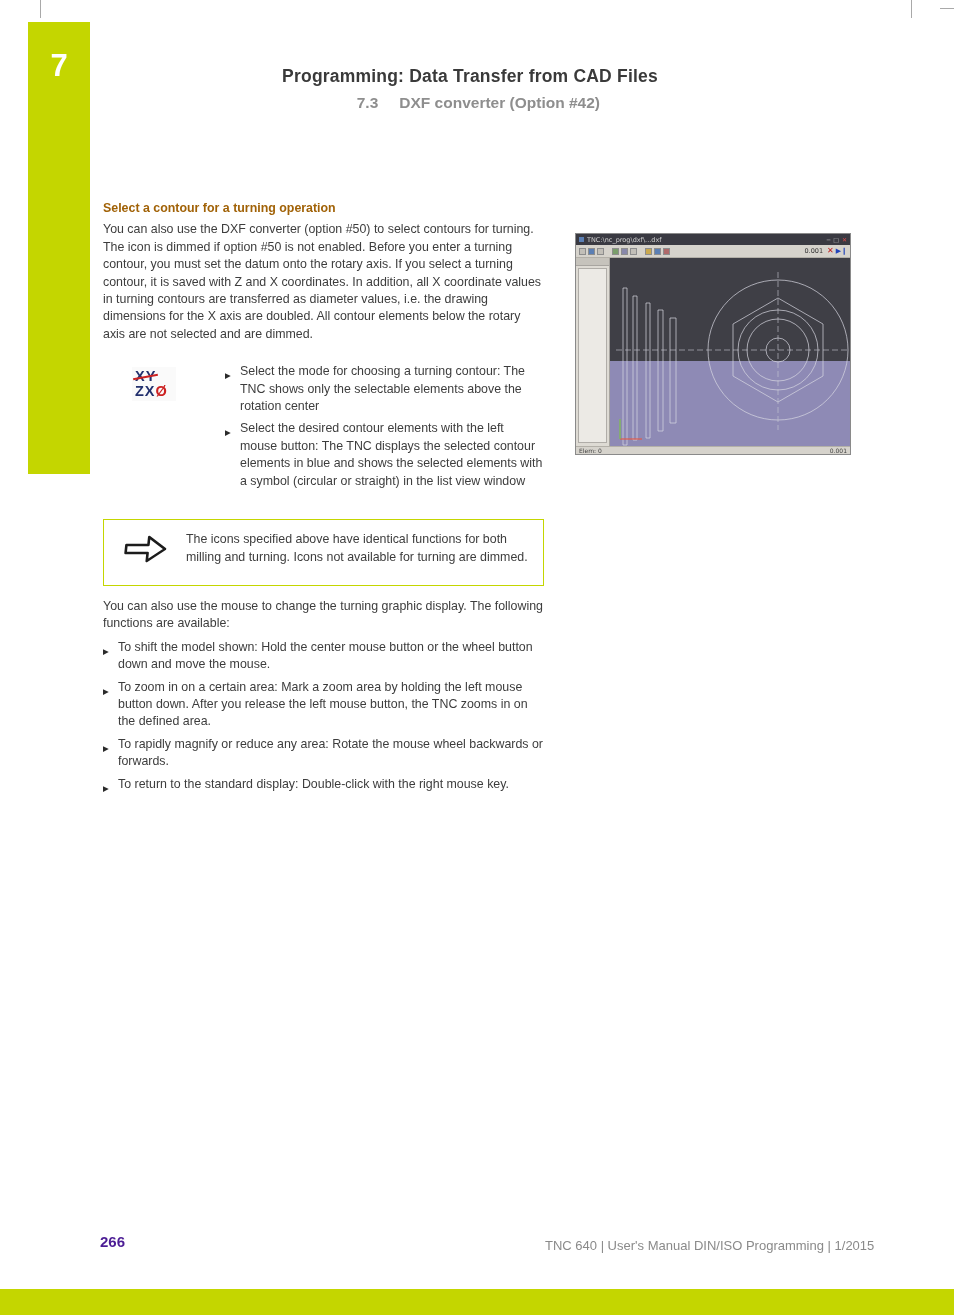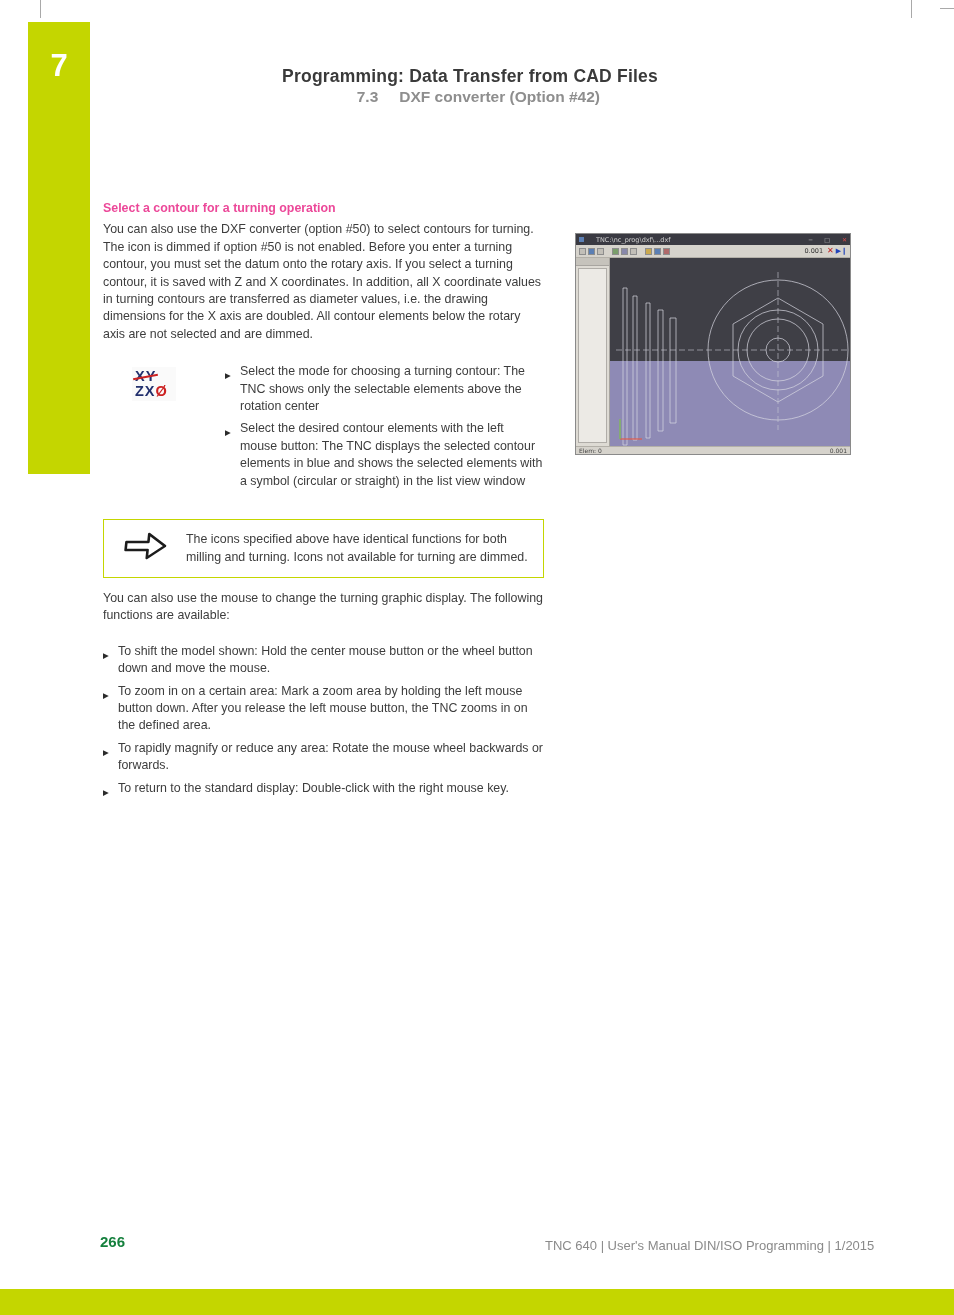--- a/index.html
+++ b/index.html
@@ -22,29 +22,29 @@
     width: 62px; height: 452px; background: #c4d600;
   }
   .chapter-num {
     margin-top: 26px; text-align: center;
     font-size: 31px; font-weight: bold; color: #ffffff;
   }
 
   
   .header { position: absolute; left: 100px; top: 66px; width: 740px; text-align: center; }
   .header h1 { font-size: 17.5px; font-weight: bold; color: #3a3a3a; letter-spacing: 0.2px; }
-  .header .sub { margin-top: 1px; font-size: 15.5px; font-weight: bold; color: #8e8e8e; }
+  .header .sub { margin-top: 7px; font-size: 15.5px; font-weight: bold; color: #8e8e8e; }
   .header .secnum { display: inline-block; width: 55px; }
 
   
   .content {
     position: absolute; left: 103px; top: 200px; width: 441px;
     font-size: 12.4px; line-height: 17.4px; color: #3d3d3d;
   }
-  .content h2 { font-size: 12.4px; font-weight: bold; margin-bottom: 4px; color: #ec4899; }
+  .content h2 { font-size: 12.4px; font-weight: bold; margin-bottom: 4px; color: #a16207; }
   .content p.intro { margin-bottom: 20px; }
 
   .icon-row { display: flex; margin-top: 2px; margin-left: 29px; }
   .icon-col { width: 93px; flex: 0 0 93px; padding-top: 4px; }
   .mode-icon {
     width: 44px; padding: 2px 3px; background: #fafafa;
     font-weight: bold; font-size: 14.5px; line-height: 15px;
     color: #23316e; text-align: left;
   }
   .mode-icon .struck { position: relative; display: inline-block; letter-spacing: 1px; }
@@ -54,38 +54,38 @@
   }
   .mode-icon .row2 { letter-spacing: 1px; }
   .mode-icon .oslash { color: #cc2222; }
 
   .bullet { display: flex; margin-bottom: 5px; }
   .bullet .tri { flex: 0 0 15px; font-size: 7.5px; color: #2b2b2b; padding-top: 4px; }
   .bullet .btxt { flex: 1; }
 
   .note-box {
     margin-top: 24px; border: 1px solid #c4d600;
-    display: flex; align-items: flex-start; padding: 11px 12px 11px 0;
+    display: flex; align-items: center; padding: 11px 12px 19px 0;
   }
   .note-icon { flex: 0 0 82px; display: flex; justify-content: center; align-items: center; }
   .note-icon svg { transform: skewX(-6deg); }
   .note-box p { flex: 1; }
 
-  .mouse-intro { margin-top: 12px; margin-bottom: 18px; }
+  .mouse-intro { margin-top: 12px; margin-bottom: 6px; }
   .mouse-bullets .bullet { margin-bottom: 5px; }
 
   
   .shot {
     position: absolute; left: 575px; top: 233px; width: 276px; height: 222px;
     border: 1px solid #8a8a8a; display: flex; flex-direction: column;
     font-family: "DejaVu Sans", sans-serif; background: #d6d3cc;
   }
   .sh-title {
     height: 11px; background: #3a3a42; color: #d2d2d2; font-size: 6.5px;
-    display: flex; align-items: center; padding: 0 3px; gap: 12px; flex: 0 0 11px;
+    display: flex; align-items: center; padding: 0 3px; gap: 3px; flex: 0 0 11px;
   }
   .sh-title .appicon { width: 5px; height: 5px; background: #5b7fb4; display: inline-block; }
   .sh-title .sp { flex: 1; }
   .sh-title .winbtn { font-size: 6px; color: #bdbdbd; }
   .sh-title .winclose { color: #e04b4b; font-weight: bold; }
   .sh-toolbar {
     height: 13px; background: #d6d3cc; border-bottom: 1px solid #b3b0a8;
     display: flex; align-items: center; gap: 2px; padding: 0 3px; flex: 0 0 13px;
   }
   .tbi { width: 7px; height: 7px; border: 1px solid #8d8d8d; display: inline-block; }
@@ -104,21 +104,21 @@
   .sh-canvas { flex: 1; position: relative; background: #3f3f46; overflow: hidden; }
   .sh-purple { position: absolute; left: 0; right: 0; top: 103px; bottom: 0; background: #8e8ab5; }
   .sh-canvas svg { position: absolute; left: 0; top: 0; }
   .sh-status {
     height: 8px; flex: 0 0 8px; background: #d6d3cc; border-top: 1px solid #b3b0a8;
     font-size: 6px; color: #444; display: flex; justify-content: space-between;
     align-items: center; padding: 0 3px;
   }
 
   
-  .pagenum { position: absolute; left: 100px; top: 1233px; font-size: 15px; font-weight: bold; color: #15803d; }
+  .pagenum { position: absolute; left: 100px; top: 1233px; font-size: 15px; font-weight: bold; color: #4c1d95; }
   .foottext { position: absolute; left: 545px; top: 1238px; font-size: 13px; color: #8a8a8a; }
 
   .bottom-bar { position: absolute; left: 0; right: 0; bottom: 0; height: 26px; background: #c4d600; }
 </style>
 </head>
 <body>
 
 <div class="crop crop-tl"></div>
 <div class="crop crop-tr"></div>
 <div class="crop crop-rh"></div>

